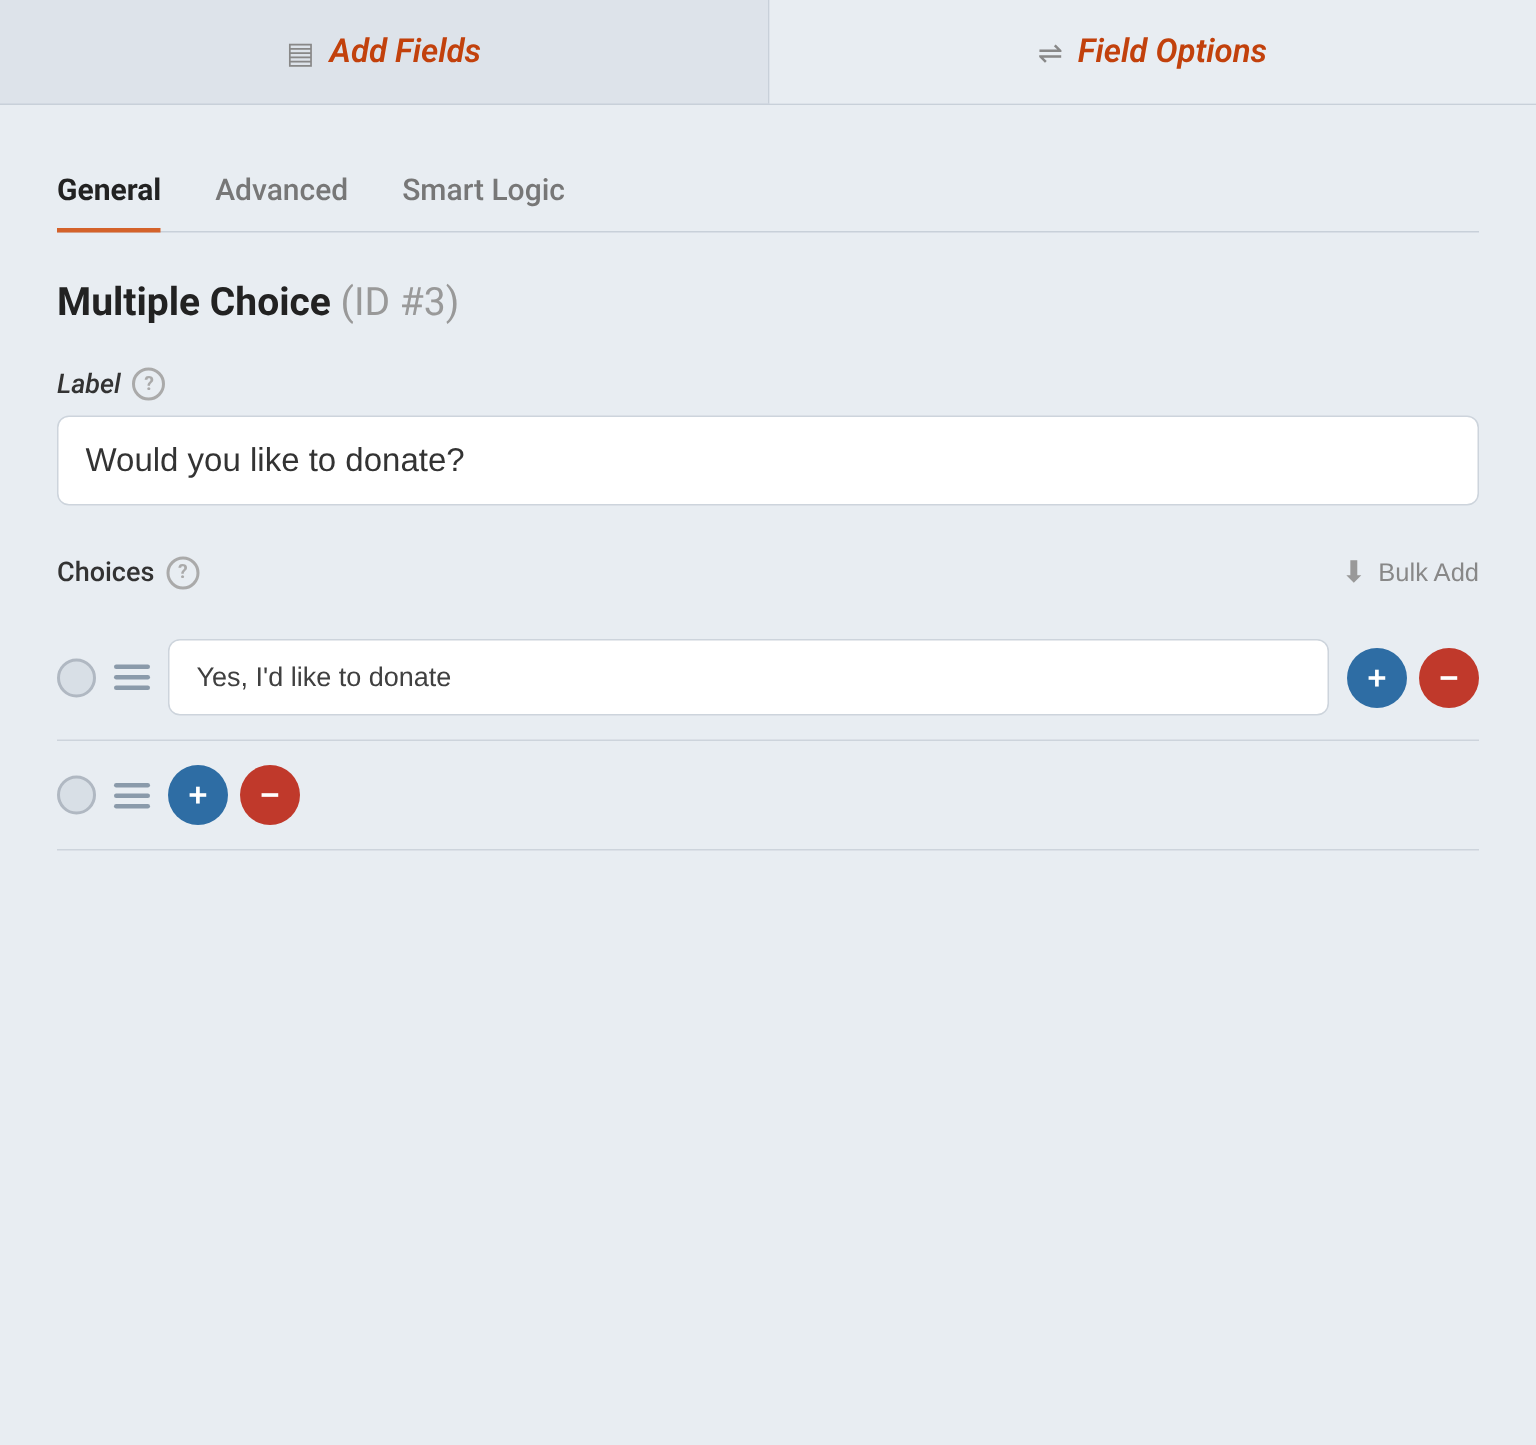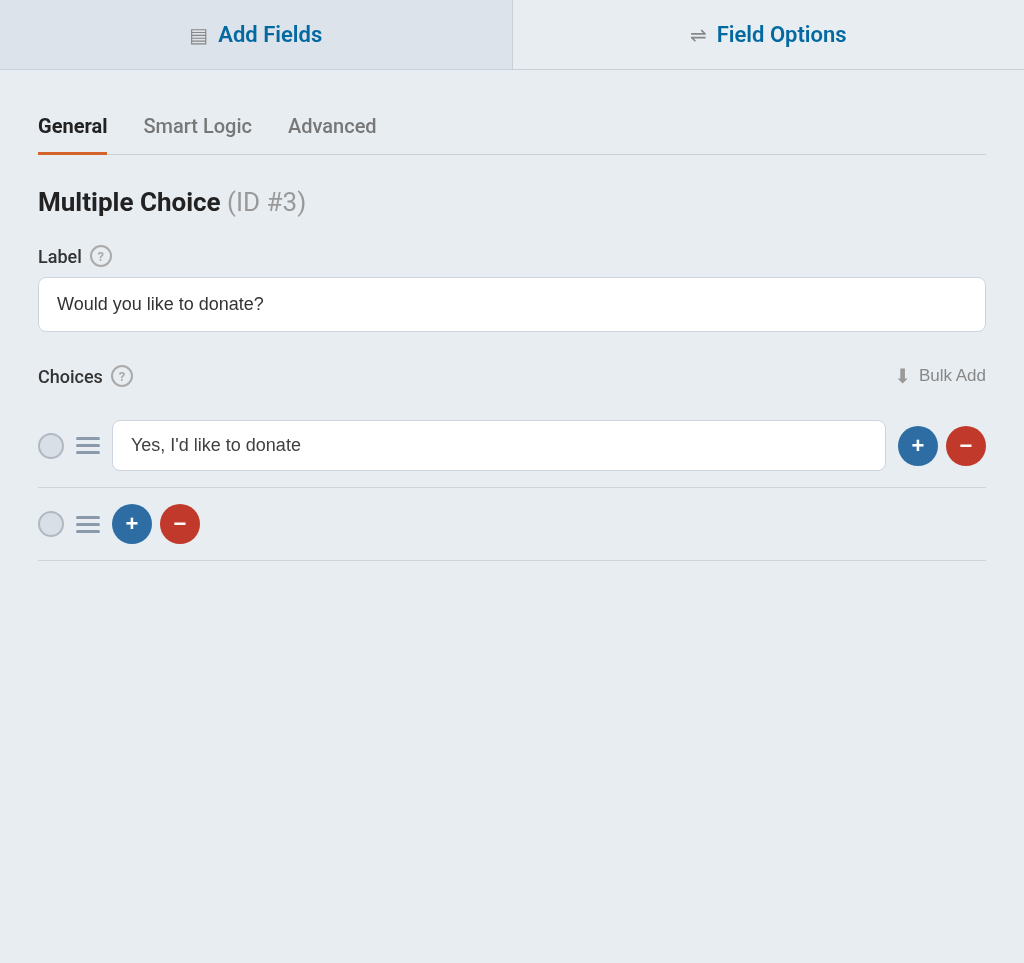--- a/index.html
+++ b/index.html
@@ -46,21 +46,22 @@
     }
 
     .header-tab-icon {
       font-size: 20px;
       color: #888;
     }
 
     .header-tab-label {
       font-size: 22px;
       font-weight: 600;
-      color: #0369a1;
+      color: #c2410c;
+      font-style: italic;
     }
 
     
     .content {
       padding: 30px 38px;
     }
 
     
     .sub-tabs {
       display: flex;
@@ -104,20 +105,21 @@
       display: flex;
       align-items: center;
       gap: 8px;
       margin-bottom: 10px;
     }
 
     .label-text {
       font-size: 18px;
       font-weight: 500;
       color: #333;
+      font-style: italic;
     }
 
     .help-icon {
       display: inline-flex;
       align-items: center;
       justify-content: center;
       width: 22px;
       height: 22px;
       border-radius: 50%;
       border: 2px solid #aaa;
@@ -127,21 +129,21 @@
       cursor: pointer;
       flex-shrink: 0;
     }
 
     .text-input {
       width: 100%;
       padding: 16px 18px;
       border: 1.5px solid #cdd4dc;
       border-radius: 8px;
       background: #fff;
-      font-size: 18px;
+      font-size: 22px;
       color: #333;
       outline: none;
     }
 
     
     .choices-header {
       display: flex;
       align-items: center;
       justify-content: space-between;
       margin-top: 32px;
@@ -268,24 +270,24 @@
   </div>
 
   <div class="content">
 
     
     <div class="sub-tabs">
       <div class="sub-tab active">
         <span>General</span>
       </div>
       <div class="sub-tab">
+        <span>Advanced</span>
+      </div>
+      <div class="sub-tab">
         <span>Smart Logic</span>
-      </div>
-      <div class="sub-tab">
-        <span>Advanced</span>
       </div>
     </div>
 
     
     <div class="field-title">
       <span>Multiple Choice</span>
       <span class="field-title-id">(ID #3)</span>
     </div>
 
     

